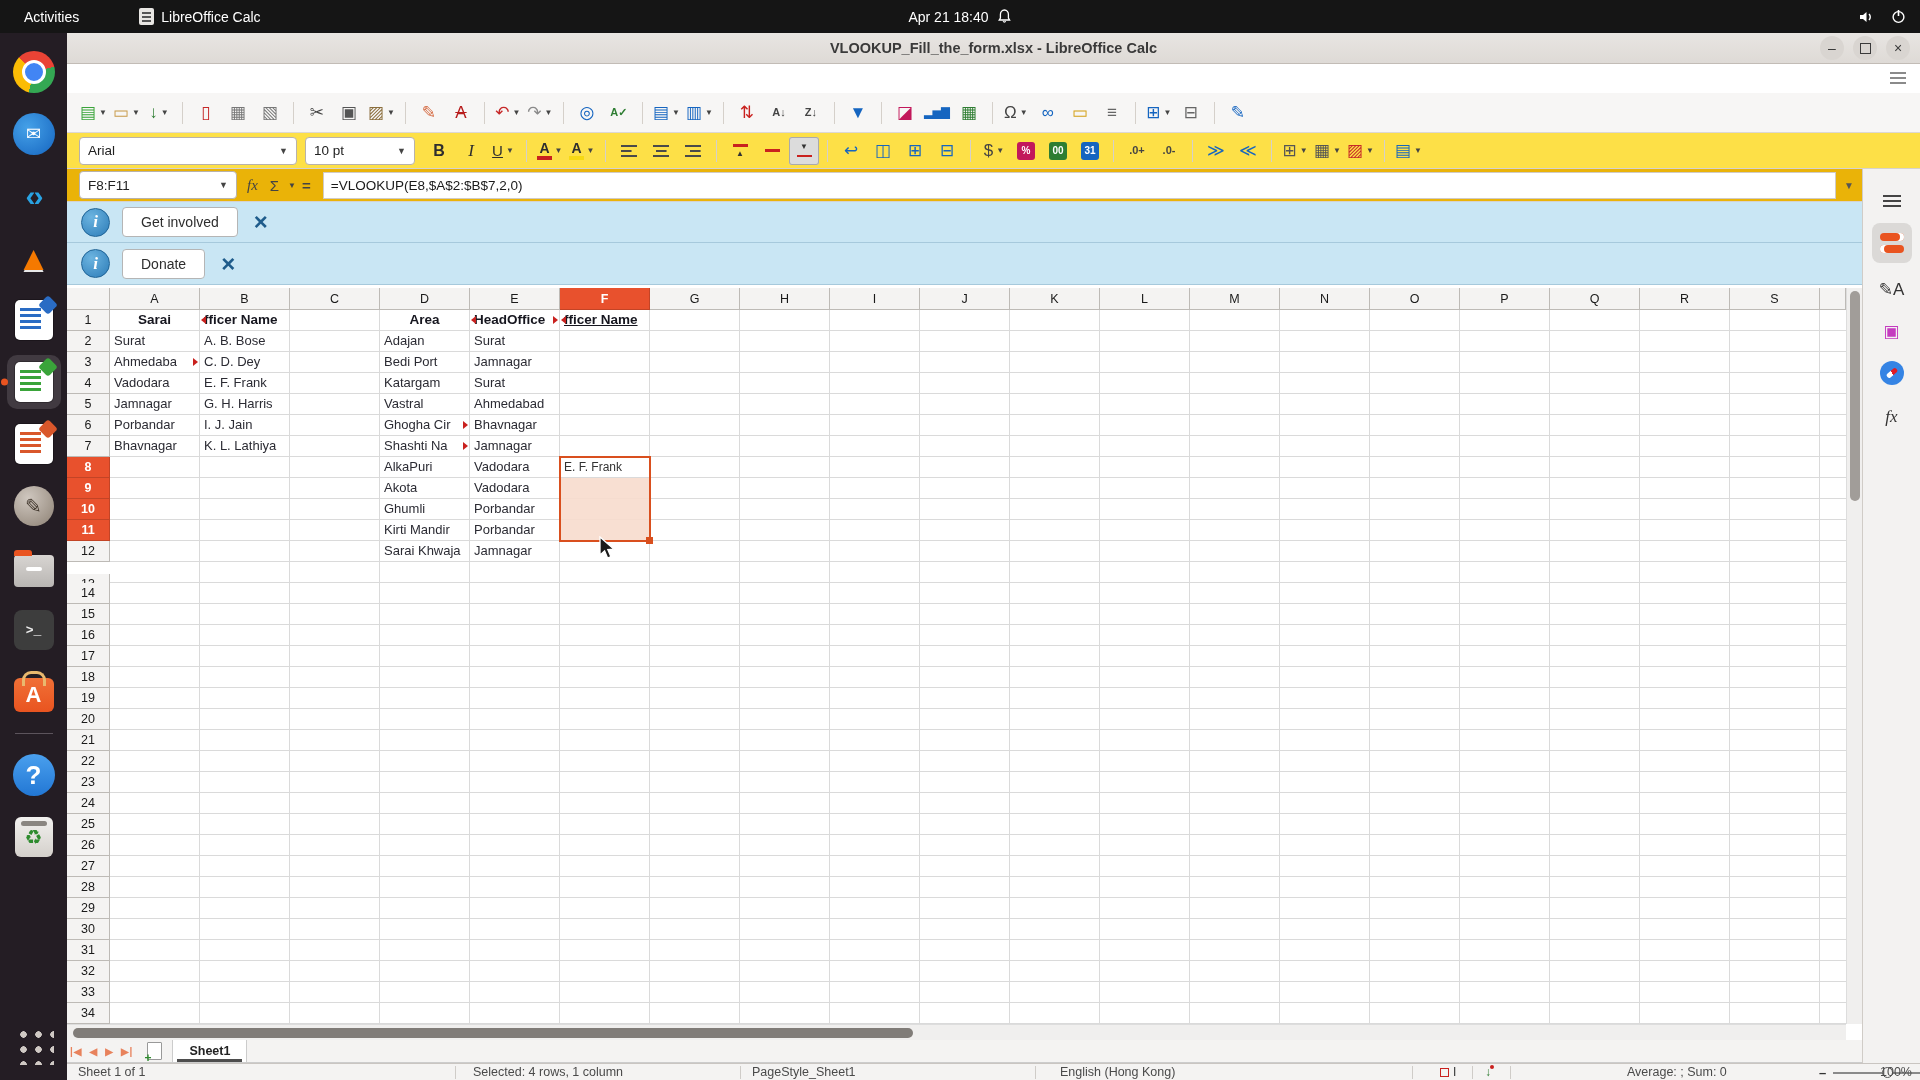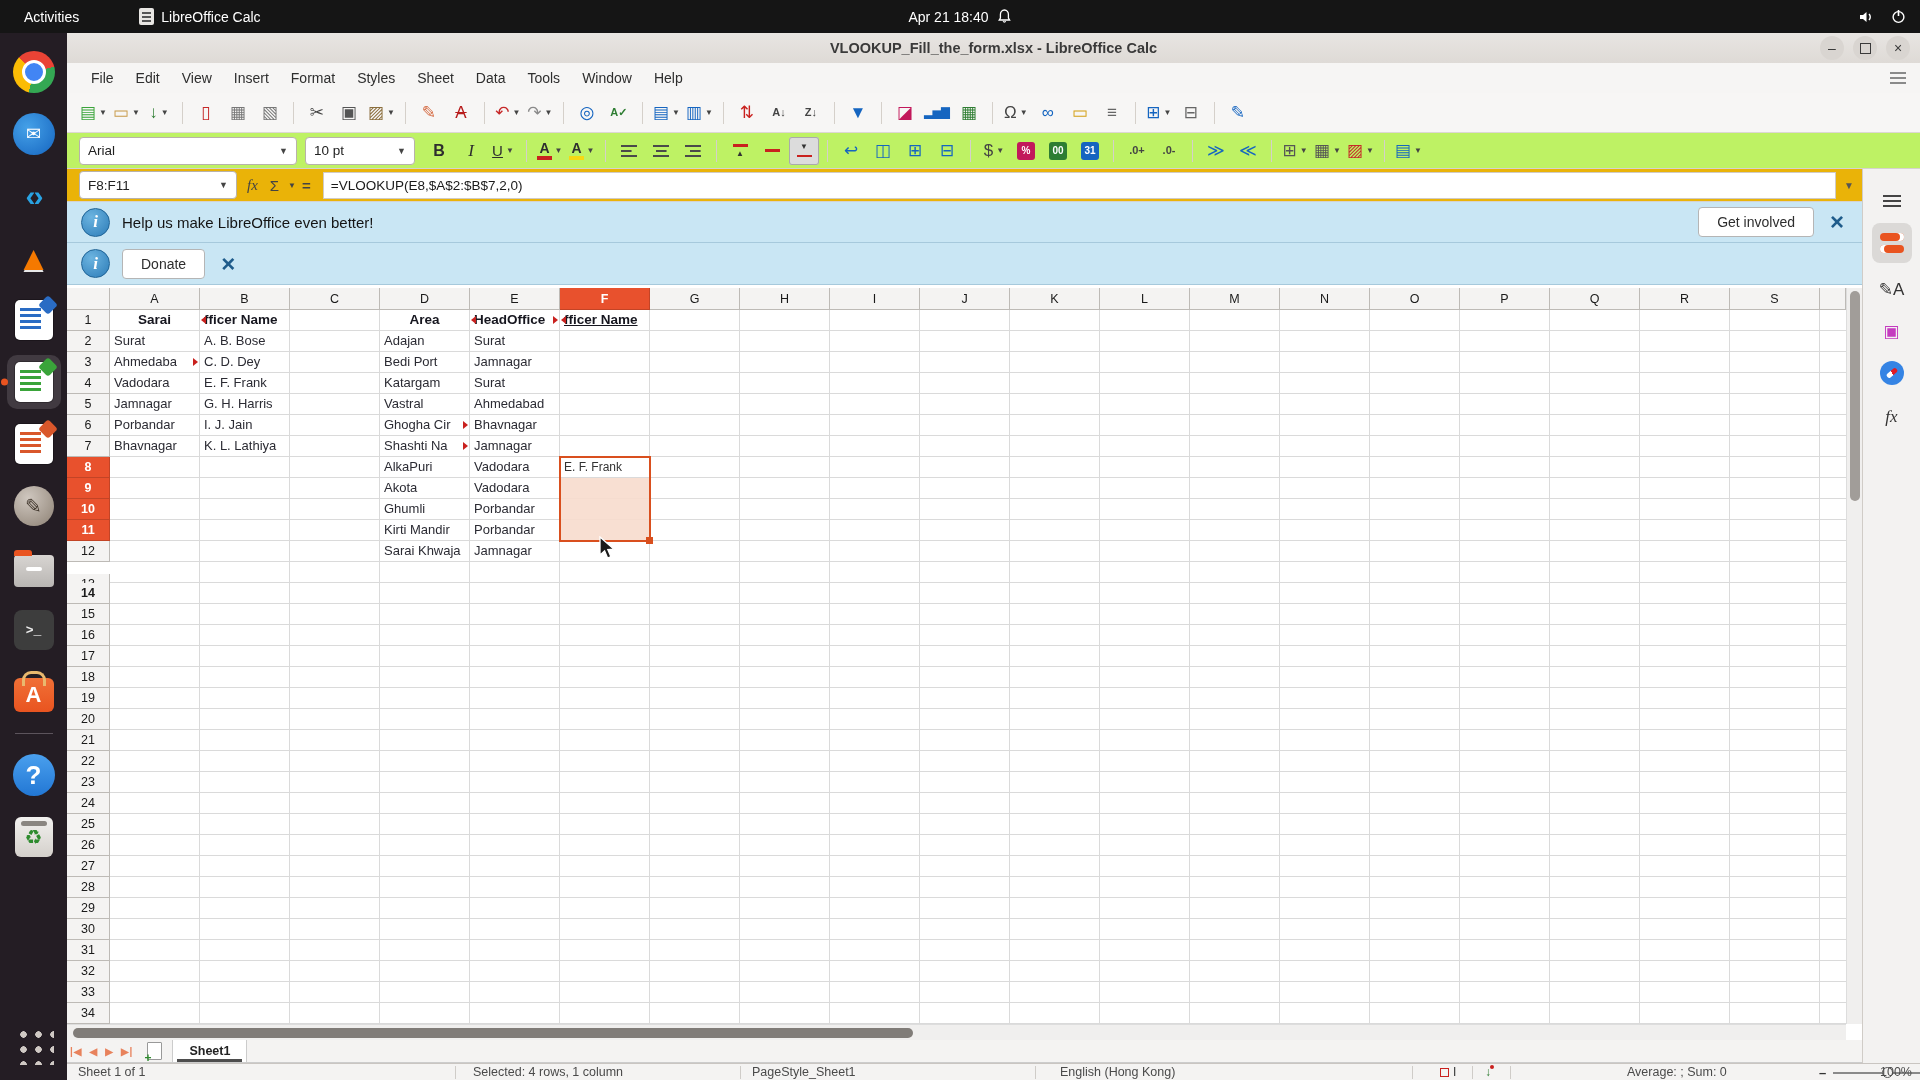--- a/index.html
+++ b/index.html
@@ -78,21 +78,21 @@
      padding-left:14px;box-sizing:border-box;gap:2px;}
   .menu-item{font-size:14px;color:#2e2e2e;padding:3px 10px;border-radius:3px;}
   .mb-right{position:absolute;right:12px;top:8px;width:18px;height:14px;
      background:linear-gradient(#8a8a8a,#8a8a8a) 0 1px/16px 2px no-repeat,
                 linear-gradient(#8a8a8a,#8a8a8a) 0 6px/16px 2px no-repeat,
                 linear-gradient(#8a8a8a,#8a8a8a) 0 11px/16px 2px no-repeat;}
 
   
   .toolbar{left:67px;top:93px;width:1853px;height:40px;background:#f7f6f5;border-bottom:1px solid #ddd8d3;
      display:flex;align-items:center;padding-left:10px;box-sizing:border-box;}
-  .formatbar{left:67px;top:133px;width:1853px;height:36px;background:#bef264;border-bottom:1px solid #d6d2ce;
+  .formatbar{left:67px;top:133px;width:1853px;height:36px;background:#fde047;border-bottom:1px solid #d6d2ce;
      display:flex;align-items:center;padding-left:12px;box-sizing:border-box;}
   .tb-btn{height:28px;min-width:26px;display:flex;align-items:center;justify-content:center;margin:0 1px;
      border-radius:3px;padding:0 2px;position:relative;}
   .tb-btn.active{background:#dcdcdc;box-shadow:inset 0 0 0 1px #aaa;}
   .tb-ic{font-size:17px;line-height:1;}
   .tb-ic.small{font-size:11px;font-weight:bold;}
   .badge{width:18px;height:18px;border-radius:3px;color:#fff;font-size:10px;font-weight:bold;
      display:flex;align-items:center;justify-content:center;}
   .dd{font-size:8px;color:#444;margin-left:3px;}
   .tsep{width:1px;height:22px;background:#d5d0ca;margin:0 7px;}
@@ -287,33 +287,20 @@
     <span class="tt">VLOOKUP_Fill_the_form.xlsx - LibreOffice Calc</span>
     <span class="win-ctrls">
       <span class="wc">–</span>
       <span class="wc wc-max">
           <i></i>
         </span>
       <span class="wc">×</span>
     </span>
   </div>
 
-  <div class="abs menubar">
-      <span class="menu-item">File</span>
-      <span class="menu-item">Edit</span>
-      <span class="menu-item">View</span>
-      <span class="menu-item">Insert</span>
-      <span class="menu-item">Format</span>
-      <span class="menu-item">Styles</span>
-      <span class="menu-item">Sheet</span>
-      <span class="menu-item">Data</span>
-      <span class="menu-item">Tools</span>
-      <span class="menu-item">Window</span>
-      <span class="menu-item">Help</span>
-    </div>
   <div class="abs mb-right" style="top:71px;"></div>
 
   <div class="abs toolbar">
       <span class="tb-btn">
         <span class="tb-ic" style="color: rgb(58, 164, 58);">▤</span>
         <span class="dd">▼</span>
       </span>
       <span class="tb-btn">
         <span class="tb-ic" style="color: rgb(201, 155, 74);">▭</span>
         <span class="dd">▼</span>
@@ -554,21 +541,20 @@
     <span class="dd">▼</span>
     <span class="fb-ic" style="font-weight:bold;">=</span>
     <div class="fb-input">
       <span>=VLOOKUP(E8,$A$2:$B$7,2,0)</span>
     </div>
     <span class="fb-exp">▼</span>
   </div>
 
   <div class="abs infobar" style="top:202px;">
     <span class="ib-icon">i</span>
-    <span class="ib-text">Help us make LibreOffice even better!</span>
     <span class="ib-btn">Get involved</span>
     <span class="ib-close">×</span>
   </div>
   <div class="abs infobar" style="top:243px;height:42px;">
     <span class="ib-icon">i</span>
     <span class="ib-btn">Donate</span>
     <span class="ib-close">×</span>
   </div>
 
   <div class="abs grid" id="grid">
@@ -859,21 +845,21 @@
       <div class="cell" style="left: 943px; top: 274px; width: 90px; height: 21px;"></div>
       <div class="cell" style="left: 1033px; top: 274px; width: 90px; height: 21px;"></div>
       <div class="cell" style="left: 1123px; top: 274px; width: 90px; height: 21px;"></div>
       <div class="cell" style="left: 1213px; top: 274px; width: 90px; height: 21px;"></div>
       <div class="cell" style="left: 1303px; top: 274px; width: 90px; height: 21px;"></div>
       <div class="cell" style="left: 1393px; top: 274px; width: 90px; height: 21px;"></div>
       <div class="cell" style="left: 1483px; top: 274px; width: 90px; height: 21px;"></div>
       <div class="cell" style="left: 1573px; top: 274px; width: 90px; height: 21px;"></div>
       <div class="cell" style="left: 1663px; top: 274px; width: 90px; height: 21px;"></div>
       <div class="cell" style="left: 1753px; top: 274px; width: 26px; height: 21px; border-right: none;"></div>
-      <div class="rowhdr abs" style="left: 0px; top: 295px; width: 43px; height: 21px; font-weight: bold;">14</div>
+      <div class="rowhdr abs" style="left: 0px; top: 295px; width: 43px; height: 21px;">14</div>
       <div class="cell" style="left: 43px; top: 295px; width: 90px; height: 21px;"></div>
       <div class="cell" style="left: 133px; top: 295px; width: 90px; height: 21px;"></div>
       <div class="cell" style="left: 223px; top: 295px; width: 90px; height: 21px;"></div>
       <div class="cell" style="left: 313px; top: 295px; width: 90px; height: 21px;"></div>
       <div class="cell" style="left: 403px; top: 295px; width: 90px; height: 21px;"></div>
       <div class="cell" style="left: 493px; top: 295px; width: 90px; height: 21px;"></div>
       <div class="cell" style="left: 583px; top: 295px; width: 90px; height: 21px;"></div>
       <div class="cell" style="left: 673px; top: 295px; width: 90px; height: 21px;"></div>
       <div class="cell" style="left: 763px; top: 295px; width: 90px; height: 21px;"></div>
       <div class="cell" style="left: 853px; top: 295px; width: 90px; height: 21px;"></div>

